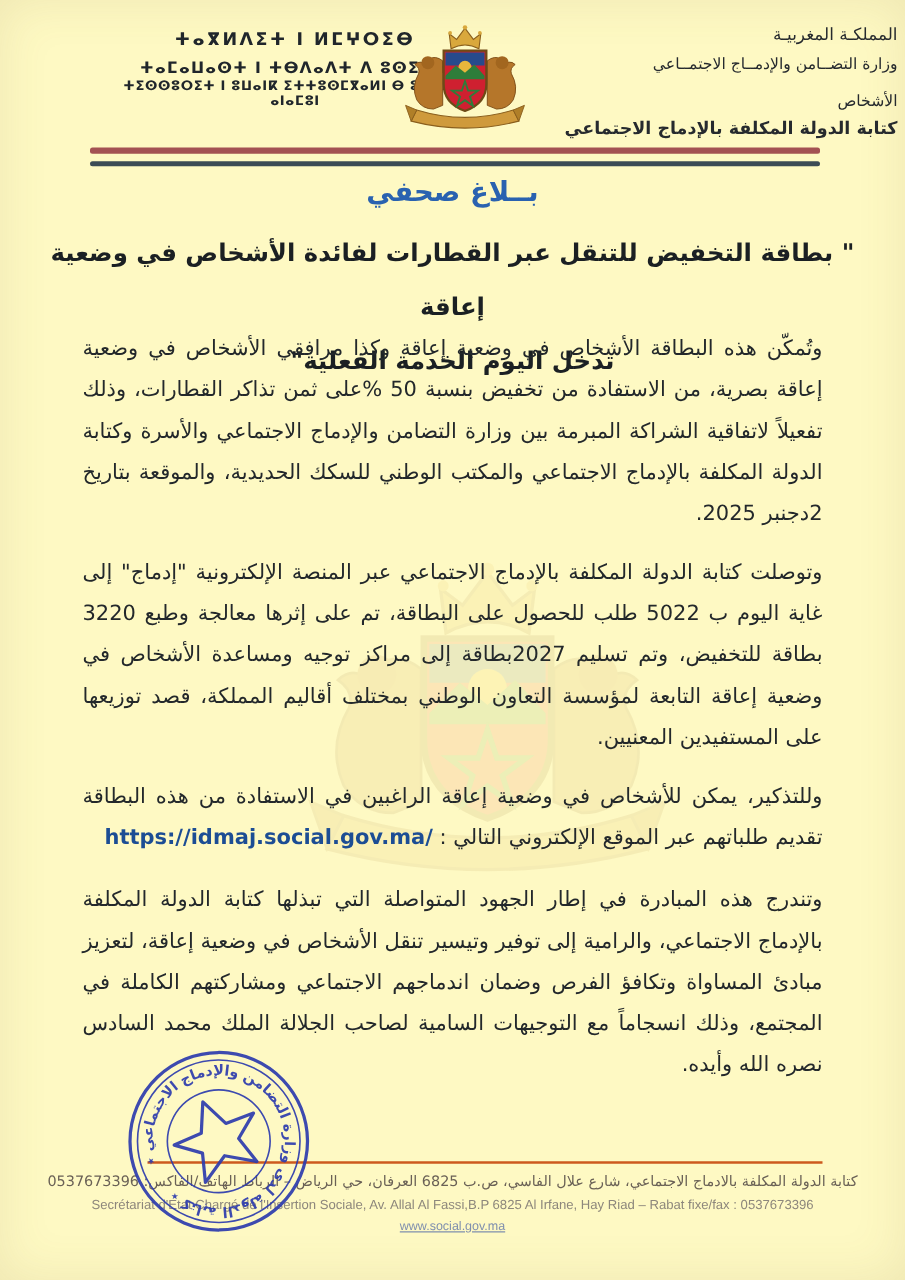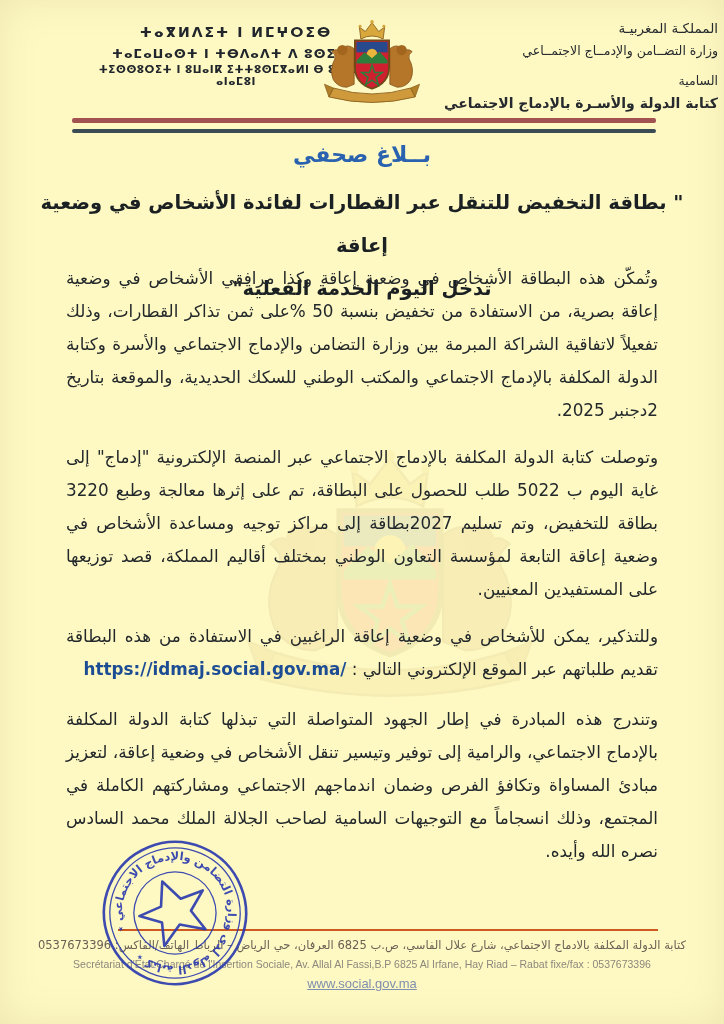--- a/index.html
+++ b/index.html
@@ -76,21 +76,21 @@
     font-size:11.5px; color:#6a6156;
   }
   .footer-fr{
     position:absolute; top:958px; left:30px; width:664px;
     text-align:center; font-family:"Liberation Sans", sans-serif;
     font-size:10.5px; color:#8d877c;
   }
   .footer-web{
     position:absolute; top:976px; left:30px; width:664px; text-align:center;
     font-family:"Liberation Sans", sans-serif;
-    font-size:13px; color:#7f8fae; text-decoration:underline;
+    font-size:10px; color:#7f8fae; text-decoration:underline;
   }
 </style>
 </head>
 <body>
 
 <svg width="0" height="0" style="position:absolute" aria-hidden="true">
   <symbol id="coat-of-arms" viewBox="0 0 140 124">
 
     <path d="M18,97 Q70,113 122,97 L128,109 Q70,124 12,109 Z" fill="#cf9a3c" stroke="#8a5f1d" stroke-width="1.2"></path>
     <path d="M18,97 L6,92 L12,109 Z" fill="#b07f28" stroke="#8a5f1d" stroke-width="1"></path>
@@ -124,22 +124,22 @@
     <div class="t4">ⵜⵉⵙⵙⵓⵔⵉⵜ ⵏ ⵓⵡⴰⵏⴽ ⵉⵜⵜⵓⵙⵎⴳⴰⵍⵏ ⴱ ⵓⵙⵉⴷⴼ ⴰⵏⴰⵎⵓⵏ</div>
   </div>
 
   <svg class="emblem" viewBox="0 0 140 124">
     <use href="#coat-of-arms"></use>
   </svg>
 
   <div class="arabic-block">
     <div class="a1">المملكـة المغربيـة</div>
     <div class="a2">وزارة التضــامن والإدمــاج الاجتمــاعي</div>
-    <div class="a3">السامية</div>
-    <div class="a4">كتابة الدولة والأسـرة بالإدماج الاجتماعي</div>
+    <div class="a3">الأشخاص</div>
+    <div class="a4">كتابة الدولة المكلفة بالإدماج الاجتماعي</div>
   </div>
 
   <div class="rule rule-red"></div>
   <div class="rule rule-slate"></div>
 
   <div class="press-title">بــلاغ صحفي</div>
   <div class="headline">
     <div>" بطاقة التخفيض للتنقل عبر القطارات لفائدة الأشخاص في وضعية إعاقة</div>
     <div>تدخل اليوم الخدمة الفعلية"</div>
   </div>

